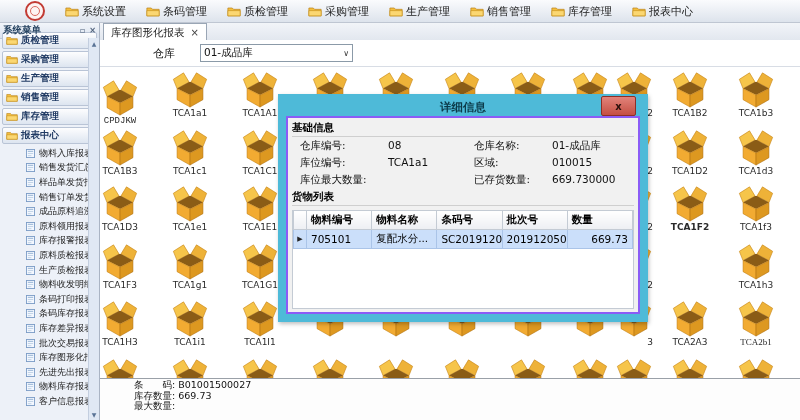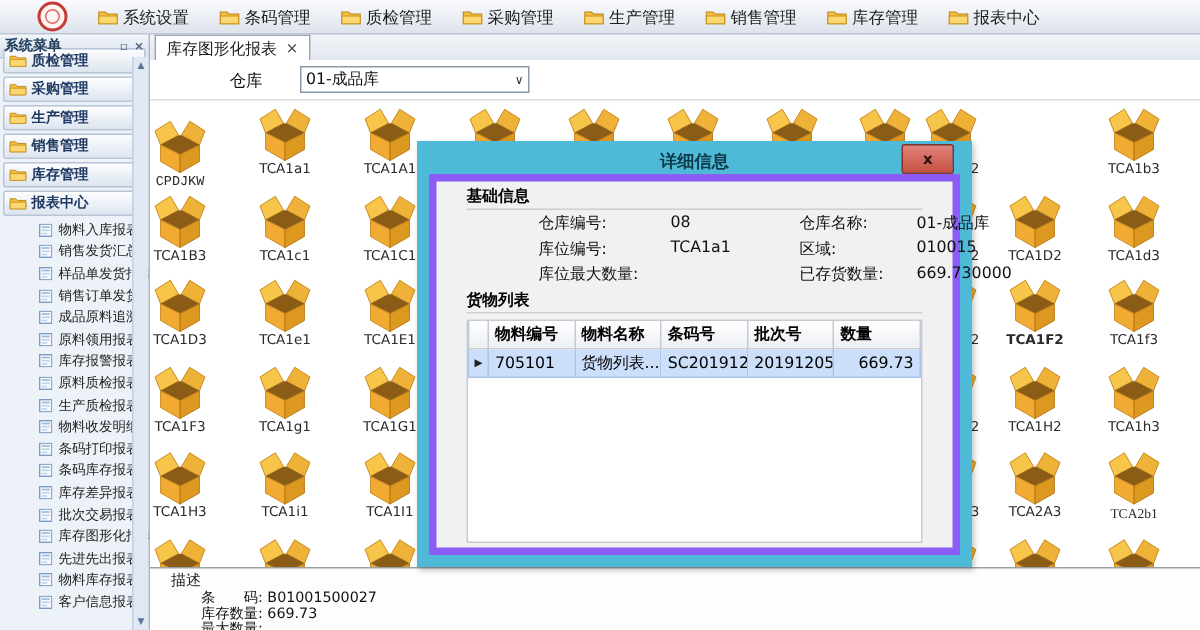--- a/index.html
+++ b/index.html
@@ -51,33 +51,33 @@
   #wh-combo{margin-left:25px;width:145px;height:16px;border:1px solid #8b9aa8;background:#fff;
     display:flex;align-items:center;font-size:10.5px;color:#111;padding:0 3px;cursor:pointer;}
   #wh-combo .arr{margin-left:auto;font-size:8px;color:#333;}
   #content{position:absolute;left:0;top:44px;right:0;height:312px;background:#fff;
     border-top:1px solid #d8dde5;overflow:hidden;}
   .box-cell{position:absolute;width:56px;text-align:center;}
   .box-cell svg{width:46px;height:37px;display:block;margin:0 auto;cursor:pointer;}
   .box-label{font-size:9px;color:#2a2a2a;line-height:11px;white-space:nowrap;}
   .box-cell.partial .box-label{transform:translateX(16px);}
   
-  #dialog{position:absolute;left:278px;top:94px;width:370px;height:284px;z-index:40;
+  #dialog{position:absolute;left:278px;top:94px;width:370px;height:228px;z-index:40;
     background:#4ebad8;border:4px solid #4ebad8;box-sizing:border-box;box-shadow:1px 2px 4px rgba(0,0,0,.25);}
   #dlg-title{height:18px;display:flex;align-items:center;justify-content:center;
     font-size:11.5px;font-weight:bold;color:#0c3a49;}
   #dlg-close{position:absolute;top:-2px;right:8px;width:33px;height:18px;
     background:linear-gradient(#e2837a,#c44f43);border:1px solid #8e2f27;border-radius:2px;
     color:#2a0f0b;font-size:10px;font-weight:bold;display:flex;align-items:center;justify-content:center;cursor:pointer;}
   #dlg-body{position:absolute;left:4px;right:4px;top:18px;bottom:4px;background:#f1f1f1;
-    padding:3px 20px;box-sizing:border-box;display:flex;flex-direction:column;border:5px solid #8b5cf6;}
+    padding:3px 4px;box-sizing:border-box;display:flex;flex-direction:column;border:2px solid #8b5cf6;}
   .grp-title{font-size:10.5px;font-weight:bold;color:#000;}
   .grp-line{border-top:1px solid #cfcfcf;margin:1px 0 2px 0;}
   #dlg-fields{display:grid;grid-template-columns:88px 86px 78px 1fr;
-    font-size:10.5px;color:#111;row-gap:3px;padding-left:8px;margin-bottom:2px;margin-left:40px;}
+    font-size:10.5px;color:#111;row-gap:3px;padding-left:8px;margin-bottom:2px;}
   #dlg-fields .fl{font-weight:500;}
   #goods-title{margin-top:1px;}
   #table-wrap{flex:1;background:#fff;border:1px solid #c4cbd4;margin-top:2px;overflow:hidden;}
   table{border-collapse:collapse;width:100%;font-size:10.5px;table-layout:fixed;}
   th{background:linear-gradient(#ffffff,#edeff3);border:1px solid #c4cbd4;border-top:none;
      font-weight:600;text-align:left;padding:2px 4px;color:#000;height:14px;}
   td{border:1px solid #aac4e8;padding:2px 4px;background:#cbdffa;color:#000;height:14px;
      overflow:hidden;white-space:nowrap;}
   th.gut{width:12px;padding:0;}
   td.gut{padding:0;text-align:center;font-size:7px;color:#222;background:#cbdffa;}
@@ -666,37 +666,37 @@
           <use href="#i-box"></use>
         </svg>
         <div class="box-label">3</div>
       </div>
       <div class="box-cell partial" style="left: 506px; top: 291px;">
         <svg>
           <use href="#i-box"></use>
         </svg>
         <div class="box-label"></div>
       </div>
+      <div class="box-cell" style="left: 562px; top: 4px;">
+        <svg>
+          <use href="#i-box"></use>
+        </svg>
+        <div class="box-label">TCA1B2</div>
+      </div>
       <div class="box-cell" style="left: 562px; top: 62px;">
         <svg>
           <use href="#i-box"></use>
         </svg>
         <div class="box-label">TCA1D2</div>
       </div>
       <div class="box-cell" style="left: 562px; top: 118px; font-weight: bold;">
         <svg>
           <use href="#i-box"></use>
         </svg>
         <div class="box-label">TCA1F2</div>
-      </div>
-      <div class="box-cell" style="left: 562px; top: 176px;">
-        <svg>
-          <use href="#i-box"></use>
-        </svg>
-        <div class="box-label">TCA1H2</div>
       </div>
       <div class="box-cell" style="left: 562px; top: 233px;">
         <svg>
           <use href="#i-box"></use>
         </svg>
         <div class="box-label">TCA2A3</div>
       </div>
       <div class="box-cell" style="left: 562px; top: 291px;">
         <svg>
           <use href="#i-box"></use>
@@ -734,21 +734,20 @@
         <div class="box-label">TCA2b1</div>
       </div>
       <div class="box-cell" style="left: 628px; top: 291px;">
         <svg>
           <use href="#i-box"></use>
         </svg>
         <div class="box-label"></div>
       </div>
     </div>
   <div id="desc">
-    <div id="desc-title">描述</div>
     <div id="desc-lines">
         <div><span>条　　码:</span> <span>B01001500027</span></div>
         <div><span>库存数量:</span> <span>669.73</span></div>
         <div><span>最大数量:</span> <span></span></div>
       </div>
   </div>
 </div>
 
 <div id="dialog">
   <div id="dlg-title">详细信息</div>
@@ -781,21 +780,21 @@
               <th>物料名称</th>
               <th>条码号</th>
               <th>批次号</th>
               <th>数量</th>
             </tr>
           </thead>
         <tbody id="tbl-body">
             <tr>
               <td class="gut">▶</td>
               <td>705101</td>
-              <td>货物列表...</td>
+              <td>复配水分...</td>
               <td>SC2019120...</td>
               <td>2019120503</td>
               <td class="num">669.73</td>
             </tr>
           </tbody>
       </table>
     </div>
   </div>
 </div>
 

